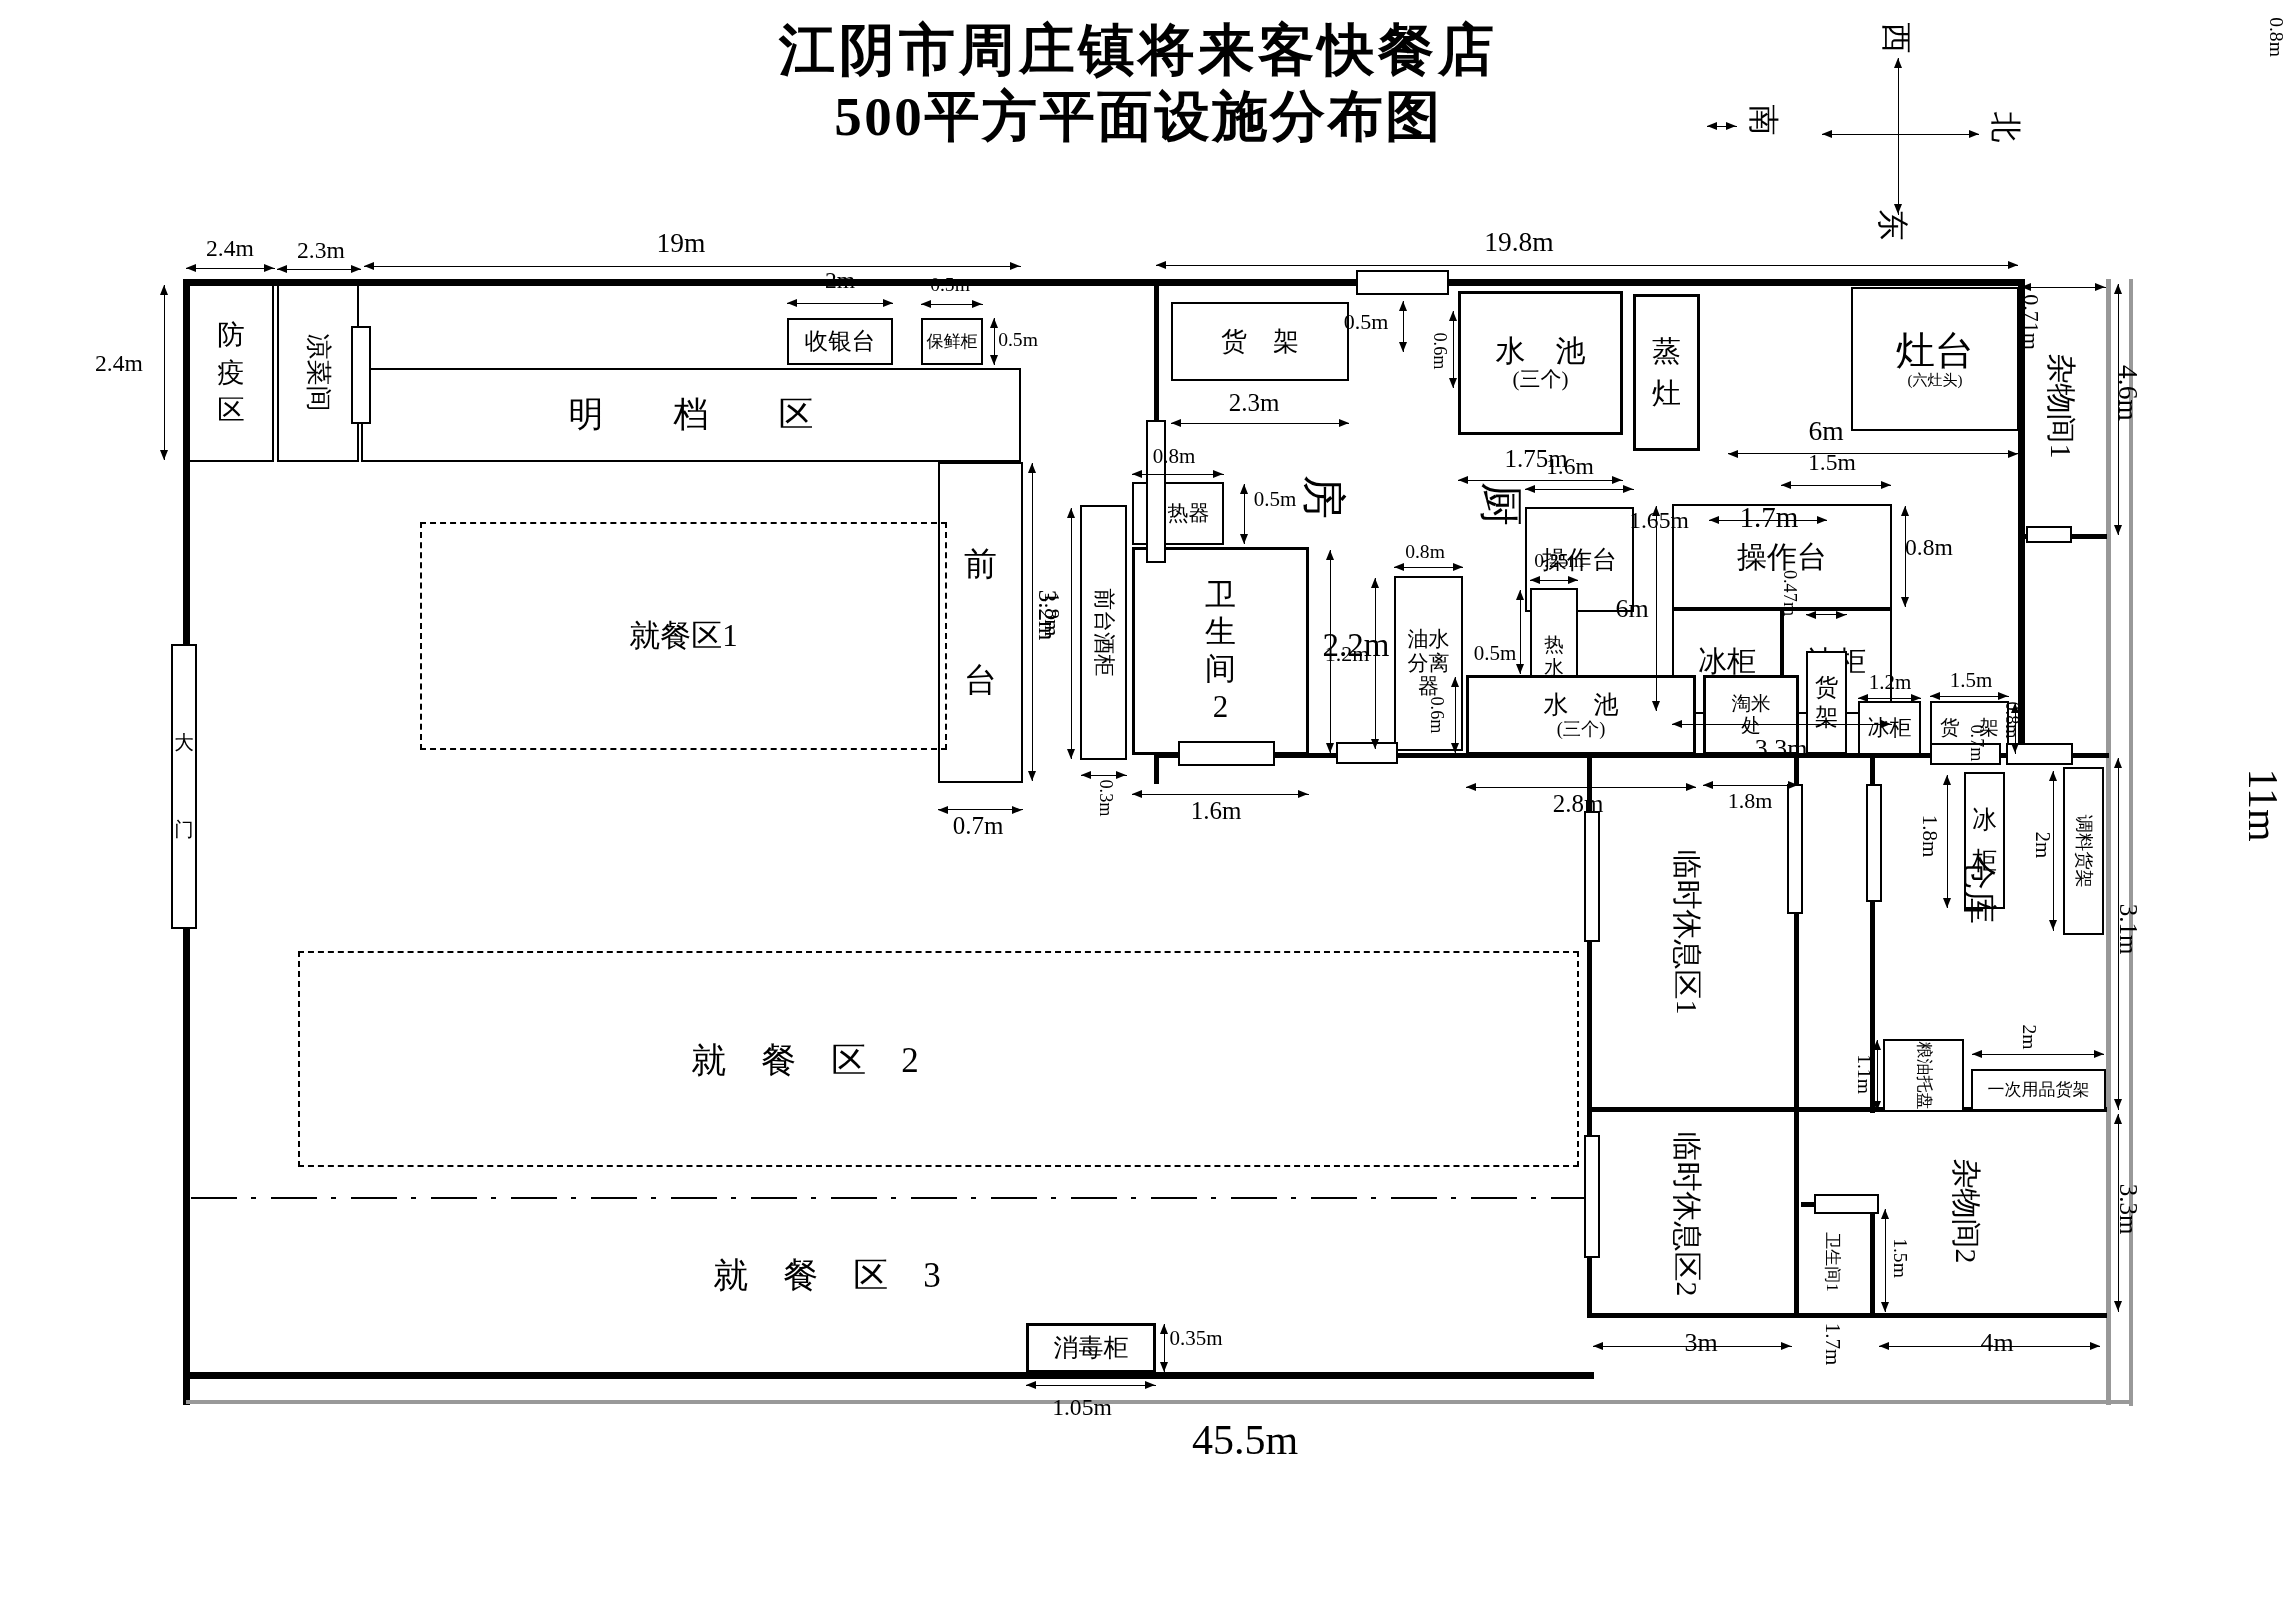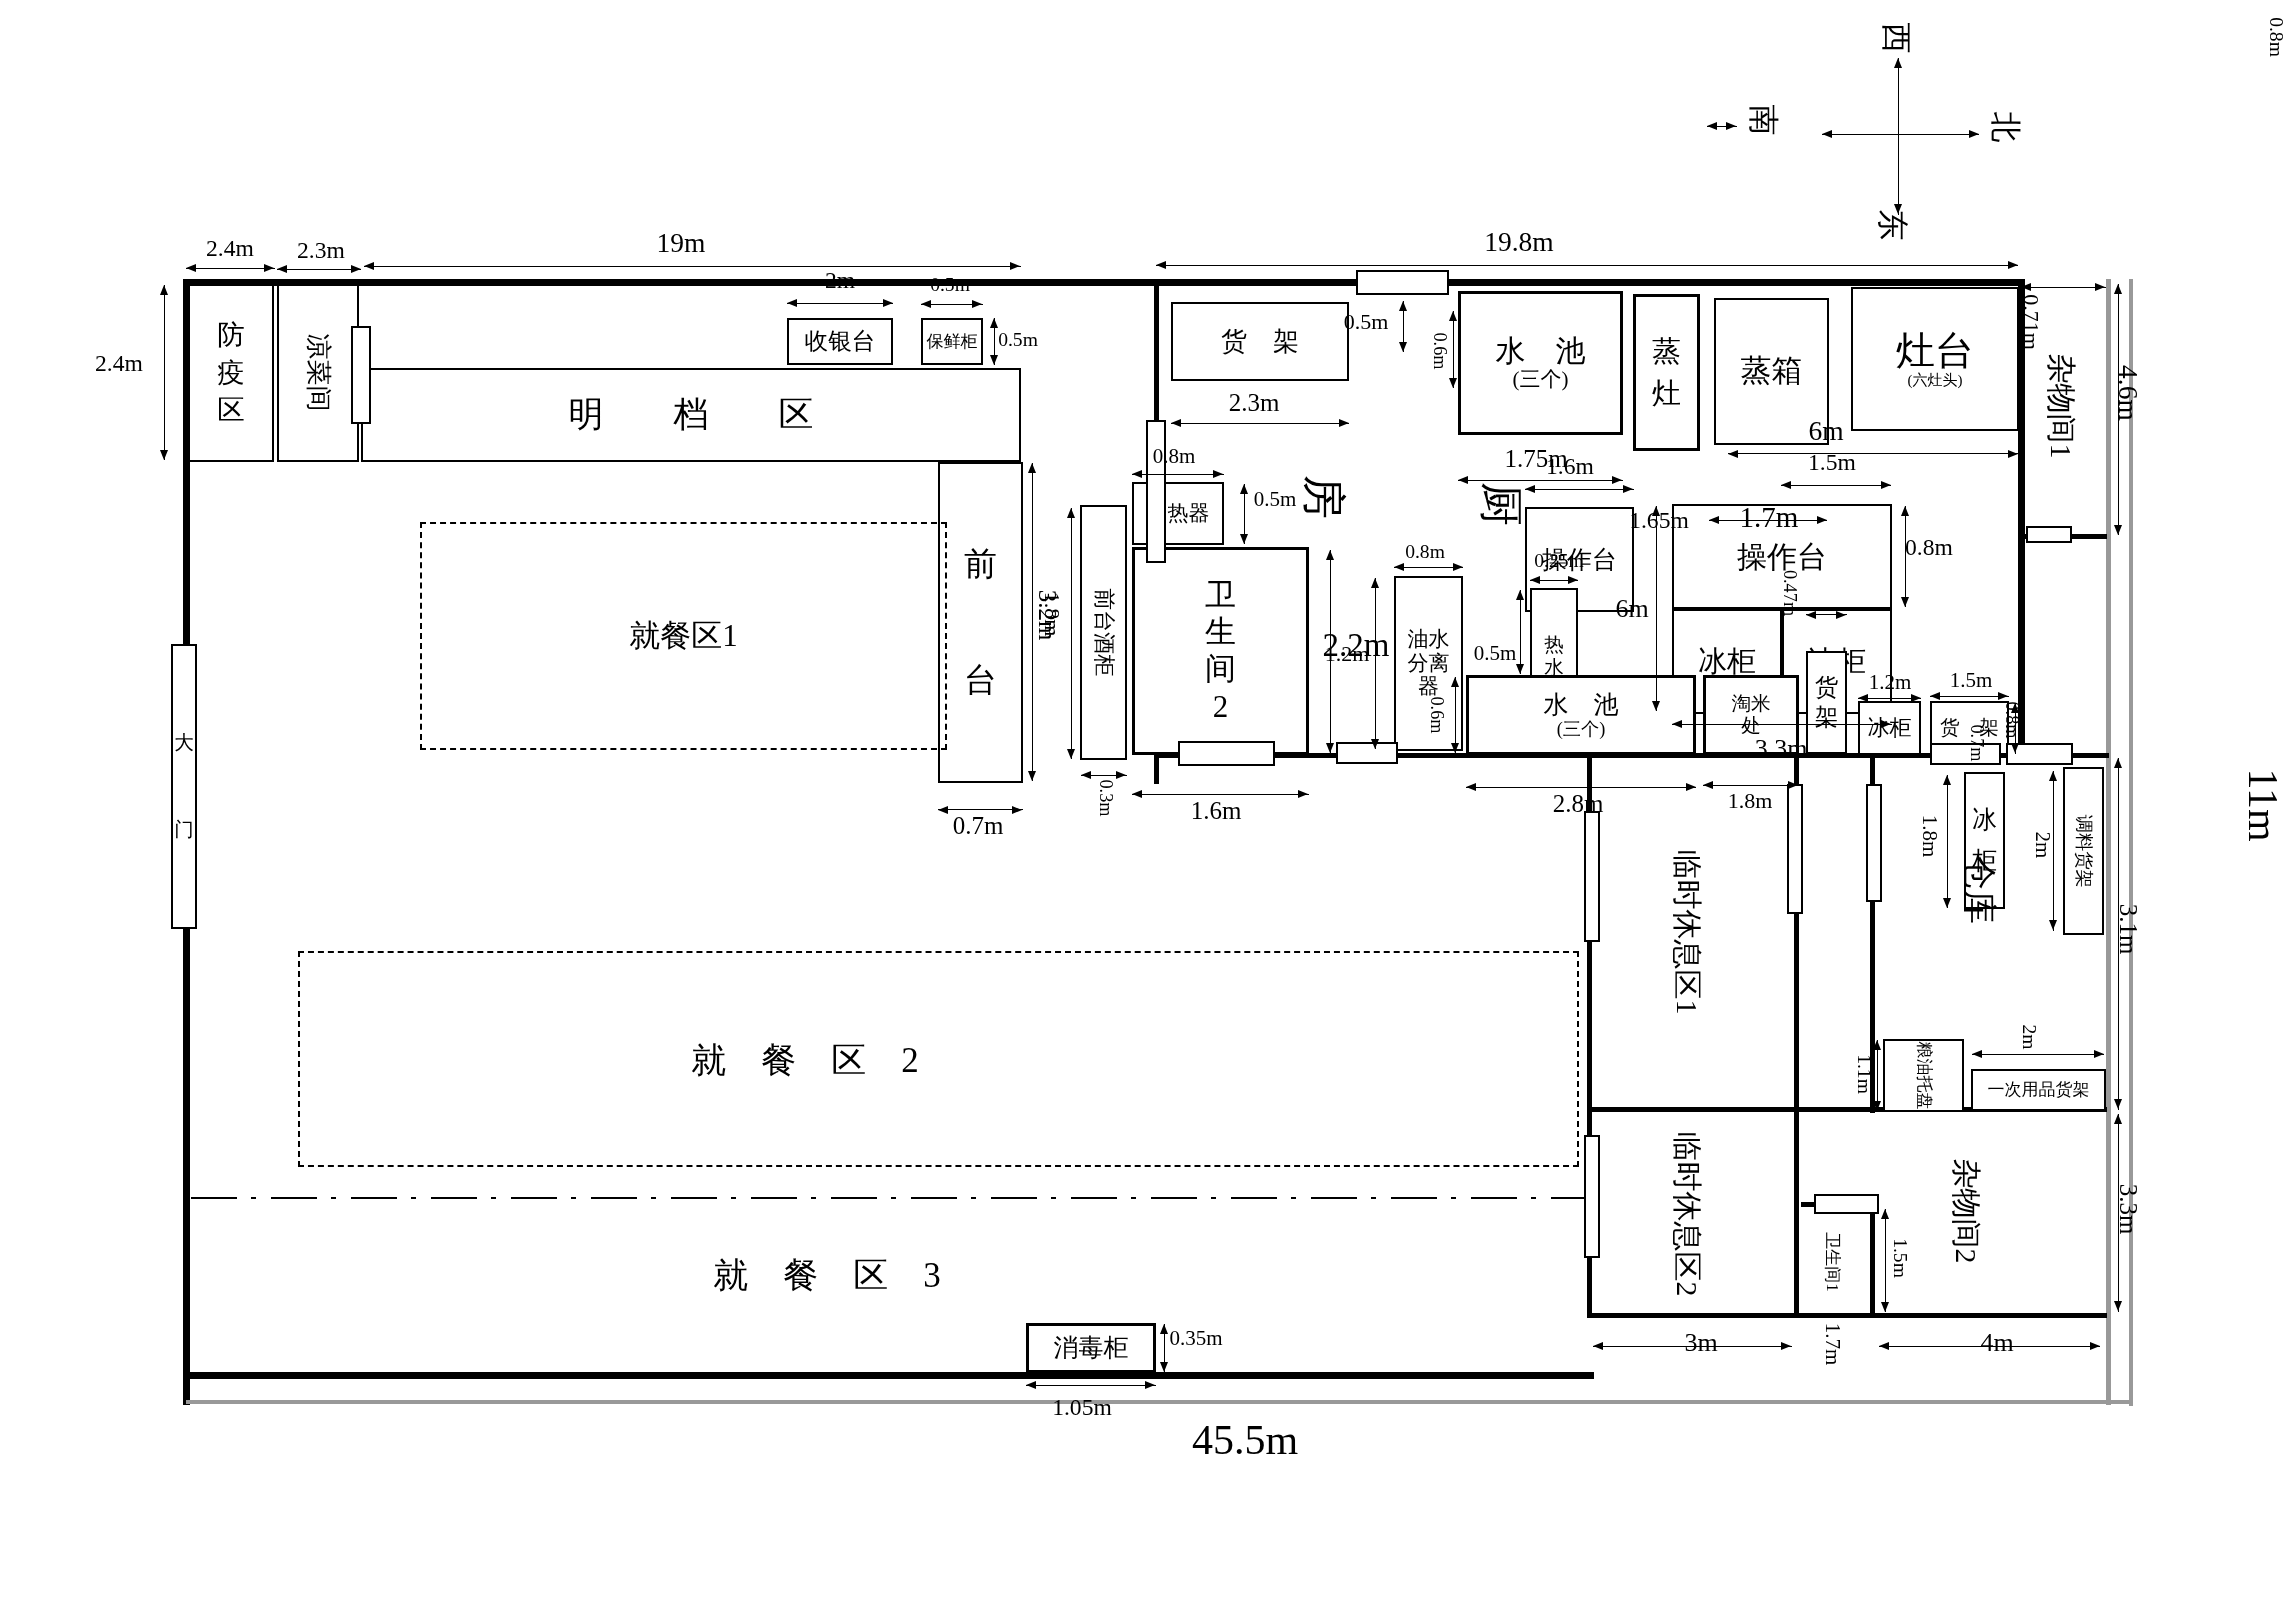--- a/index.html
+++ b/index.html
@@ -22,20 +22,24 @@
   .lbl{position:absolute;transform:translate(-50%,-50%);white-space:pre;z-index:4;text-align:center;line-height:1.1}
   .lbl.r{transform:translate(-50%,-50%) rotate(90deg)}
   .aline{position:absolute;background:#000;z-index:4}
   .ah{position:absolute;width:0;height:0;z-index:4}
   .cmp{position:absolute;transform:translate(-50%,-50%) rotate(90deg);font-size:31px;z-index:5;white-space:nowrap}
 </style>
 </head>
 <body>
 
 <div id="plan">
+  <div class="title">
+    <h1>江阴市周庄镇将来客快餐店</h1>
+    <h2>500平方平面设施分布图</h2>
+  </div>
   <div class="cmp" style="left:1896px;top:38px">西</div>
   <div class="cmp" style="left:2005px;top:127px">北</div>
   <div class="cmp" style="left:1892px;top:225px">东</div>
   <div class="cmp" style="left:1763px;top:120px">南</div>
 <div class="wall" style="left: 186px; top: 279px; width: 1839px; height: 6.5px; background: rgb(0, 0, 0);"></div>
     <div class="wall" style="left: 183px; top: 279px; width: 6.5px; height: 1126px; background: rgb(0, 0, 0);"></div>
     <div class="wall" style="left: 186px; top: 1372px; width: 1408px; height: 6.5px; background: rgb(0, 0, 0);"></div>
     <div class="wall" style="left: 2018px; top: 279px; width: 6.5px; height: 479px; background: rgb(0, 0, 0);"></div>
     <div class="wall" style="left: 2106px; top: 279px; width: 5.2px; height: 1126px; background: rgb(153, 153, 153);"></div>
     <div class="wall" style="left: 2129px; top: 279px; width: 3.9px; height: 1127px; background: rgb(153, 153, 153);"></div>
@@ -81,23 +85,20 @@
     </div>
     <div class="box" style="left: 1458px; top: 291px; width: 165px; height: 144px; border-width: 3.9px; font-size: 30px; flex-direction: column;">
       <div class="lines">水　池</div>
       <div class="lines" style="font-size: 21px;">(三个)</div>
     </div>
     <div class="box" style="left: 1633px; top: 294px; width: 67px; height: 157px; border-width: 3.9px; font-size: 29px;">
       <div class="vcol" style="gap: 9.2px;">
         <div>蒸</div>
         <div>灶</div>
       </div>
-    </div>
-    <div class="box" style="left: 1714px; top: 298px; width: 115px; height: 147px; border-width: 2.6px; font-size: 31px;">
-      <div class="lines">蒸箱</div>
     </div>
     <div class="box" style="left: 1851px; top: 287px; width: 168px; height: 144px; border-width: 2.6px; font-size: 39px; flex-direction: column; align-items: center;">
       <div class="lines">灶台</div>
       <div class="lines" style="font-size: 15px;">(六灶头)</div>
     </div>
     <div class="box" style="left: 1525px; top: 507px; width: 109px; height: 105px; border-width: 2.6px; font-size: 25px;">
       <div class="lines">操作台</div>
     </div>
     <div class="box" style="left: 1672px; top: 504px; width: 220px; height: 105px; border-width: 2.6px; font-size: 30px;">
       <div class="lines">操作台</div>

